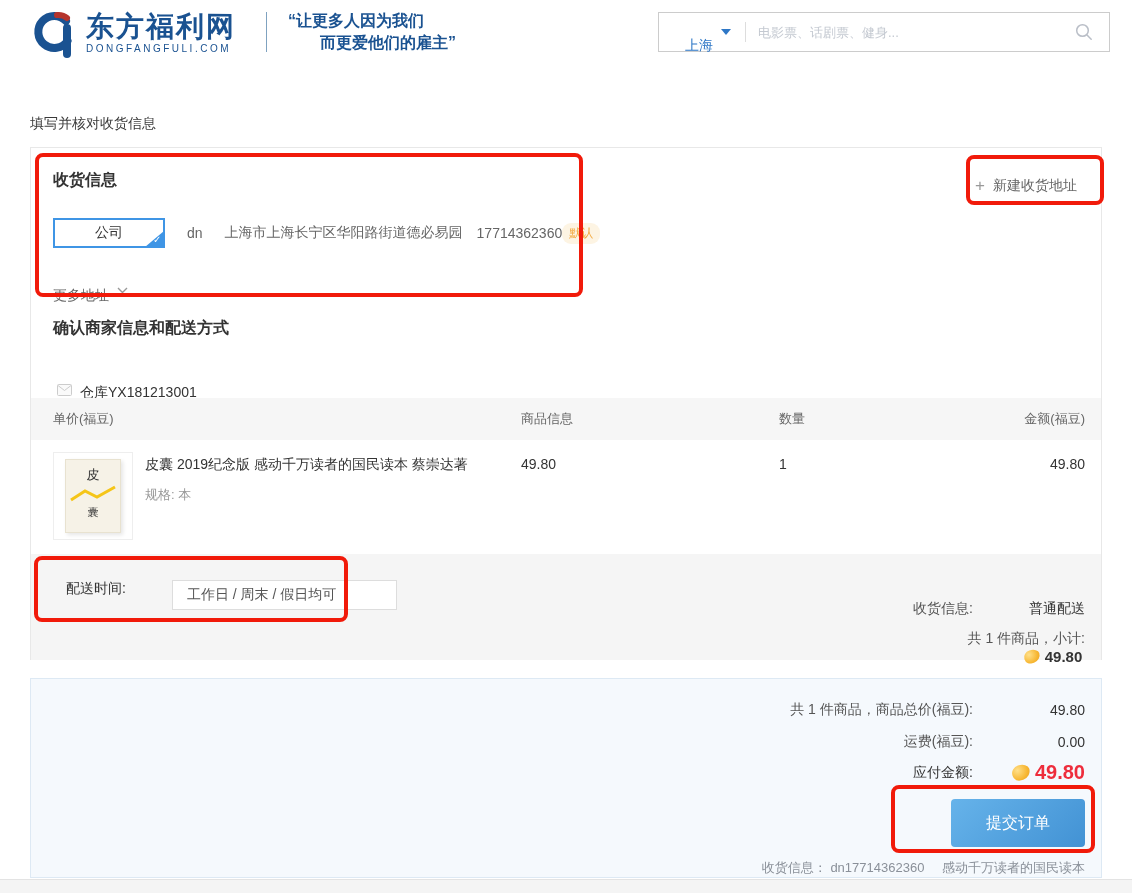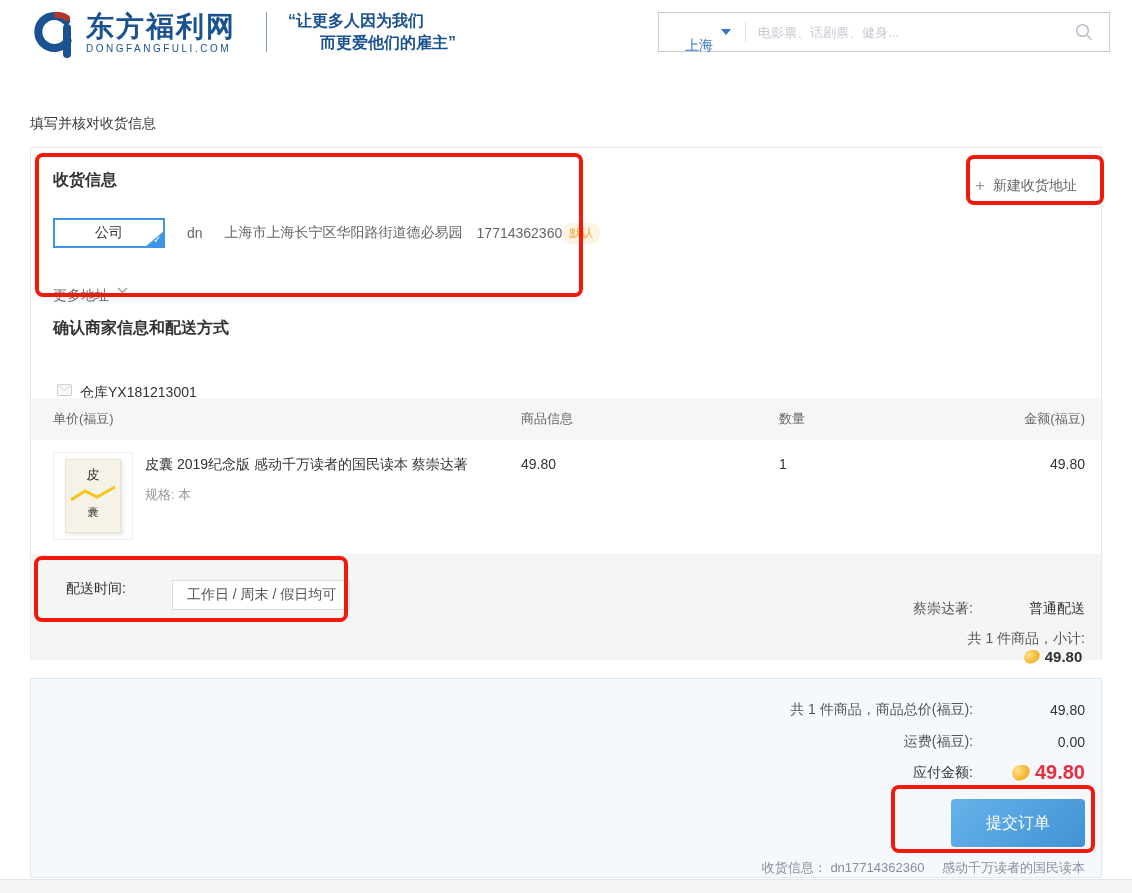--- a/index.html
+++ b/index.html
@@ -64,21 +64,21 @@
   .book-squiggle { margin:3px 0; }
   .product-meta { margin-left:12px; padding-top:4px; }
   .product-title { font-size:14px; color:#333; line-height:16px; }
   .product-spec { margin-top:14px; font-size:13px; color:#999; }
   .cell-top { padding-top:4px; }
   .cell-right { text-align:right; padding-top:4px; }
 
   .delivery-section { position:absolute; left:0; top:406px; width:100%; height:106px; background:#f5f5f5; }
   .delivery-time-row { position:absolute; left:35px; top:26px; display:flex; align-items:flex-start;gap:32px; }
   .delivery-time-label { font-size:14px; color:#333; }
-  .delivery-time-box { margin-left:14px; width:178px; height:30px; background:#fff; border:1px solid #ddd; display:flex; align-items:center; padding-left:14px; font-size:14px; color:#555; cursor:pointer; }
+  .delivery-time-box { margin-left:14px; width:225px; height:30px; background:#fff; border:1px solid #ddd; display:flex; align-items:center; padding-left:14px; font-size:14px; color:#555; cursor:pointer; }
   .right-row { position:absolute; right:16px; display:flex; align-items:center; }
   .rr-label { font-size:14px; color:#555; text-align:right; }
   .rr-value { width:112px; text-align:left; font-size:14px; color:#333; display:flex; justify-content:flex-end; align-items:center; }
   .method-row { top:46px; }
   .subtotal-row { top:76px;flex-direction:column; }
   .subtotal-value { font-weight:bold; font-size:15px; }
 
   .bean { display:inline-block; width:16px; height:13px; background:radial-gradient(circle at 35% 30%, #ffe08a, #f7b733 60%, #e89c1e); border-radius:55% 65% 60% 45% / 60% 50% 70% 55%; transform:rotate(-18deg); margin-right:5px; flex:0 0 auto; }
   .bean-big { width:18px; height:15px; }
 
@@ -206,21 +206,21 @@
     </div>
 
     <div class="delivery-section">
       <div class="delivery-time-row">
         <span class="delivery-time-label">配送时间:</span>
         <div class="delivery-time-box">
           <span>工作日 / 周末 / 假日均可</span>
         </div>
       </div>
       <div class="right-row method-row">
-        <span class="rr-label">蔡崇达著:</span>
+        <span class="rr-label">收货信息:</span>
         <span class="rr-value">普通配送</span>
       </div>
       <div class="right-row subtotal-row">
         <span class="rr-label">共 1 件商品，小计:</span>
         <span class="rr-value subtotal-value">
           <span class="bean"></span>
           <span>49.80</span>
         </span>
       </div>
     </div>

